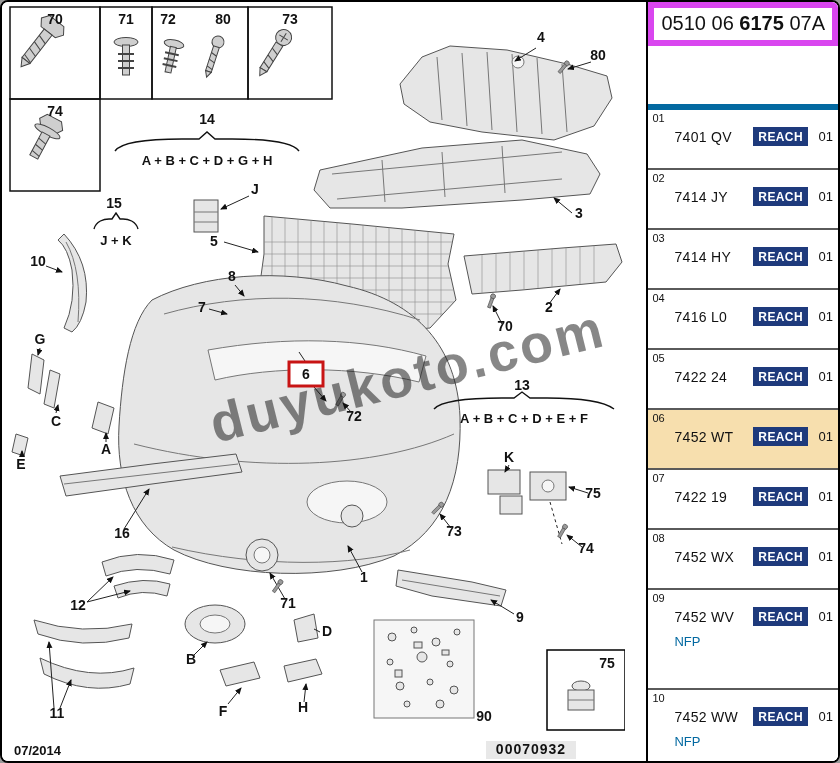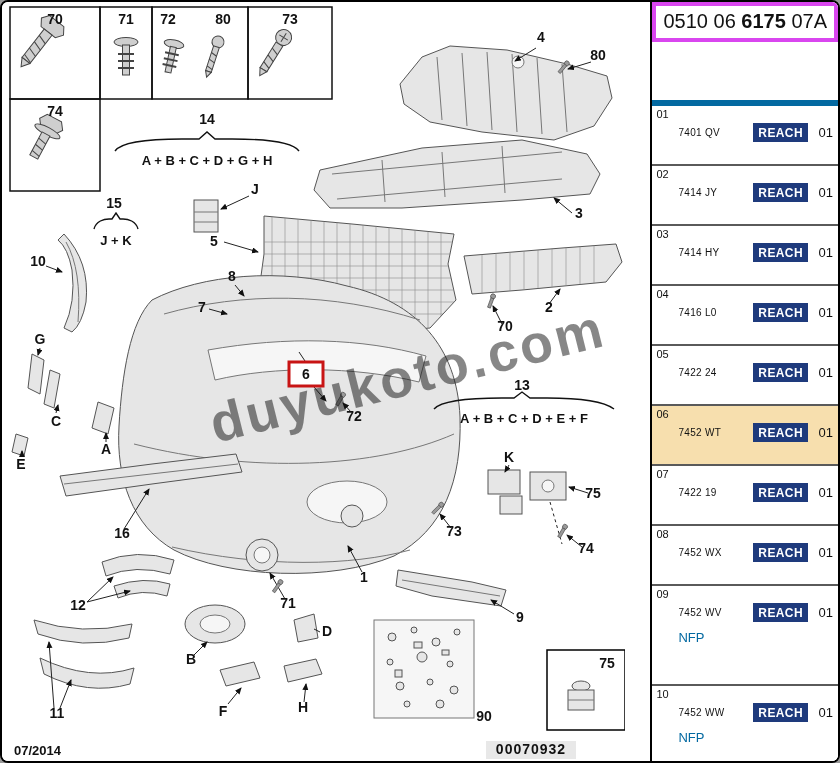--- a/index.html
+++ b/index.html
@@ -4,30 +4,30 @@
 <style>
   * { margin:0; padding:0; box-sizing:border-box; }
   html,body { background:#9a9a9a; font-family:"Liberation Sans", sans-serif; }
   .page { width:840px; height:763px; background:#fff; border:2px solid #000; border-radius:8px;
           display:flex; overflow:hidden; position:relative; }
   .diagram-pane { width:735px; height:100%; position:relative; background:#fff; }
   .diagram-svg { position:absolute; left:0; top:0; }
 
   
   .list-pane { flex:1; border-left:2px solid #000; display:flex; flex-direction:column; background:#fff; }
-  .header-box { border:4px solid #d946ef; padding:4px 7px 5px 7px; font-size:20px; color:#111; white-space:nowrap; }
+  .header-box { border:6px solid #d946ef; padding:4px 7px 5px 7px; font-size:20px; color:#111; white-space:nowrap; }
   .header-box .bold { font-weight:bold; }
   .rows { margin-top:58px; border-top:6px solid #0369a1; flex:1; overflow:hidden; }
   .row { position:relative; border-bottom:2px solid #5a5a5a; height:60px; padding:17px 5px 4px 26px; background:#fff; }
   .row.tall { height:100px; }
   .row.last { height:30px; border-bottom:none; }
   .row.highlighted { background:#f7dfae; }
   .row-index { position:absolute; top:2px; left:4px; font-size:11px; color:#111; }
   .row-main { display:flex; align-items:center; gap:5px; }
-  .row-code { flex:1; font-size:10px; color:#111; letter-spacing:0.3px; }
+  .row-code { flex:1; font-size:14px; color:#111; letter-spacing:0.3px; }
   .reach-badge { background:#1e3a7c; color:#fff; font-size:12px; font-weight:bold;
                  padding:2.5px 5px; letter-spacing:0.4px; }
   .reach-badge:empty { display:none; }
   .row-qty { width:20px; text-align:right; font-size:13px; color:#111; }
   .row-note { margin-top:8px; font-size:13px; color:#0369a1; }
   .row-note:empty { display:none; }
 
   
   .diagram-svg text { font-family:"Liberation Sans", sans-serif; fill:#111; }
   .lbl { font-size:14px; font-weight:bold; text-anchor:middle; }

